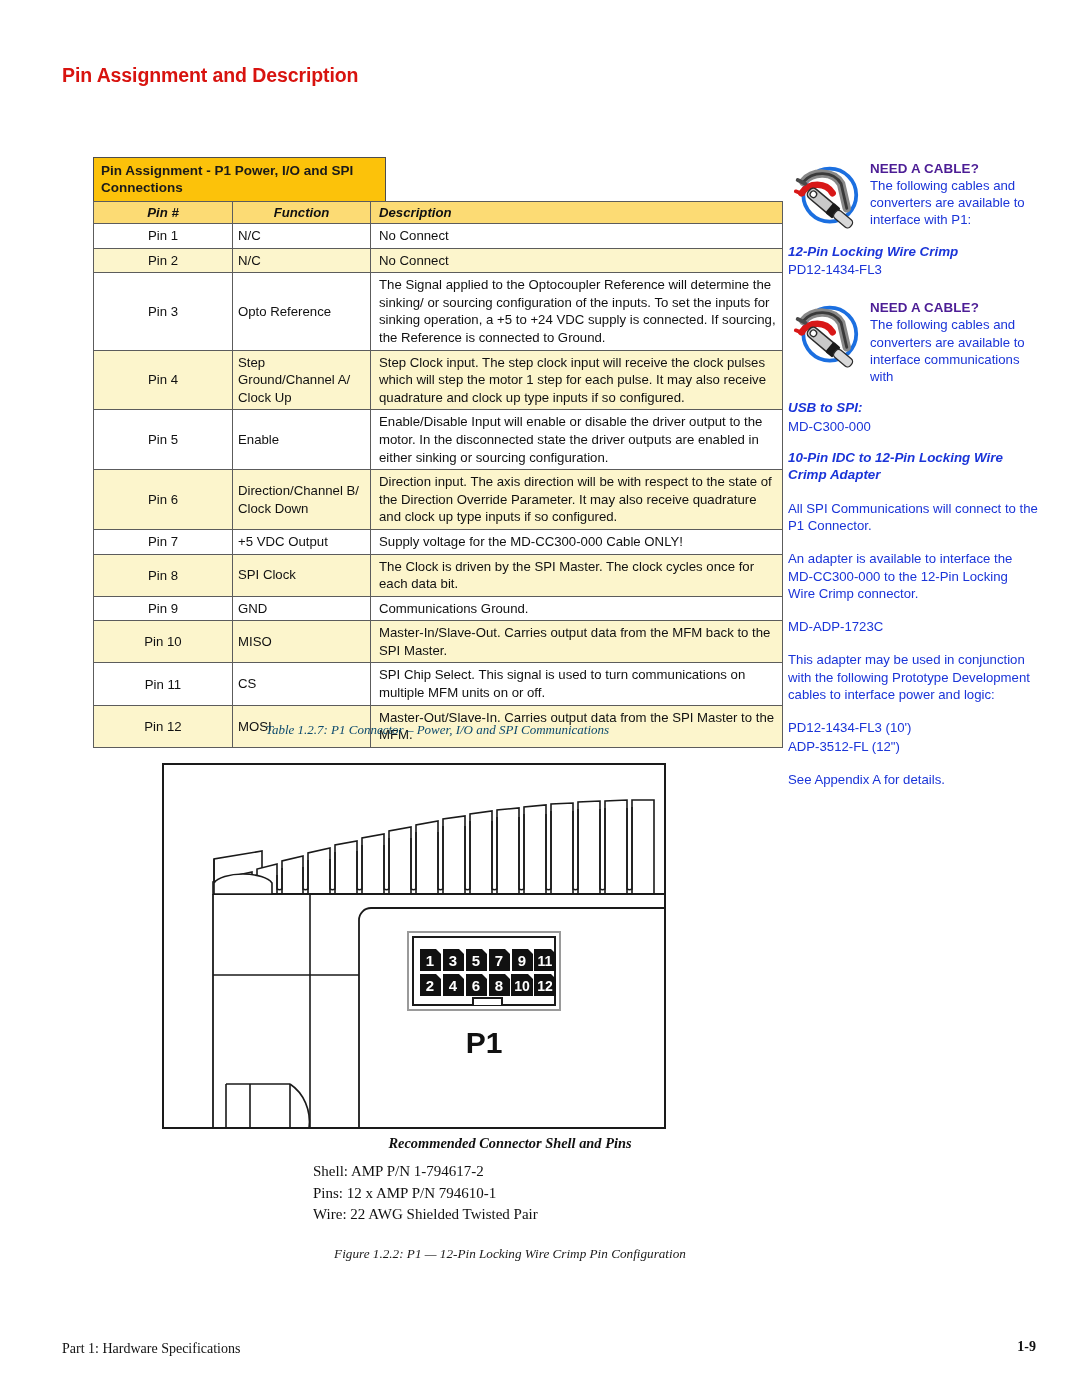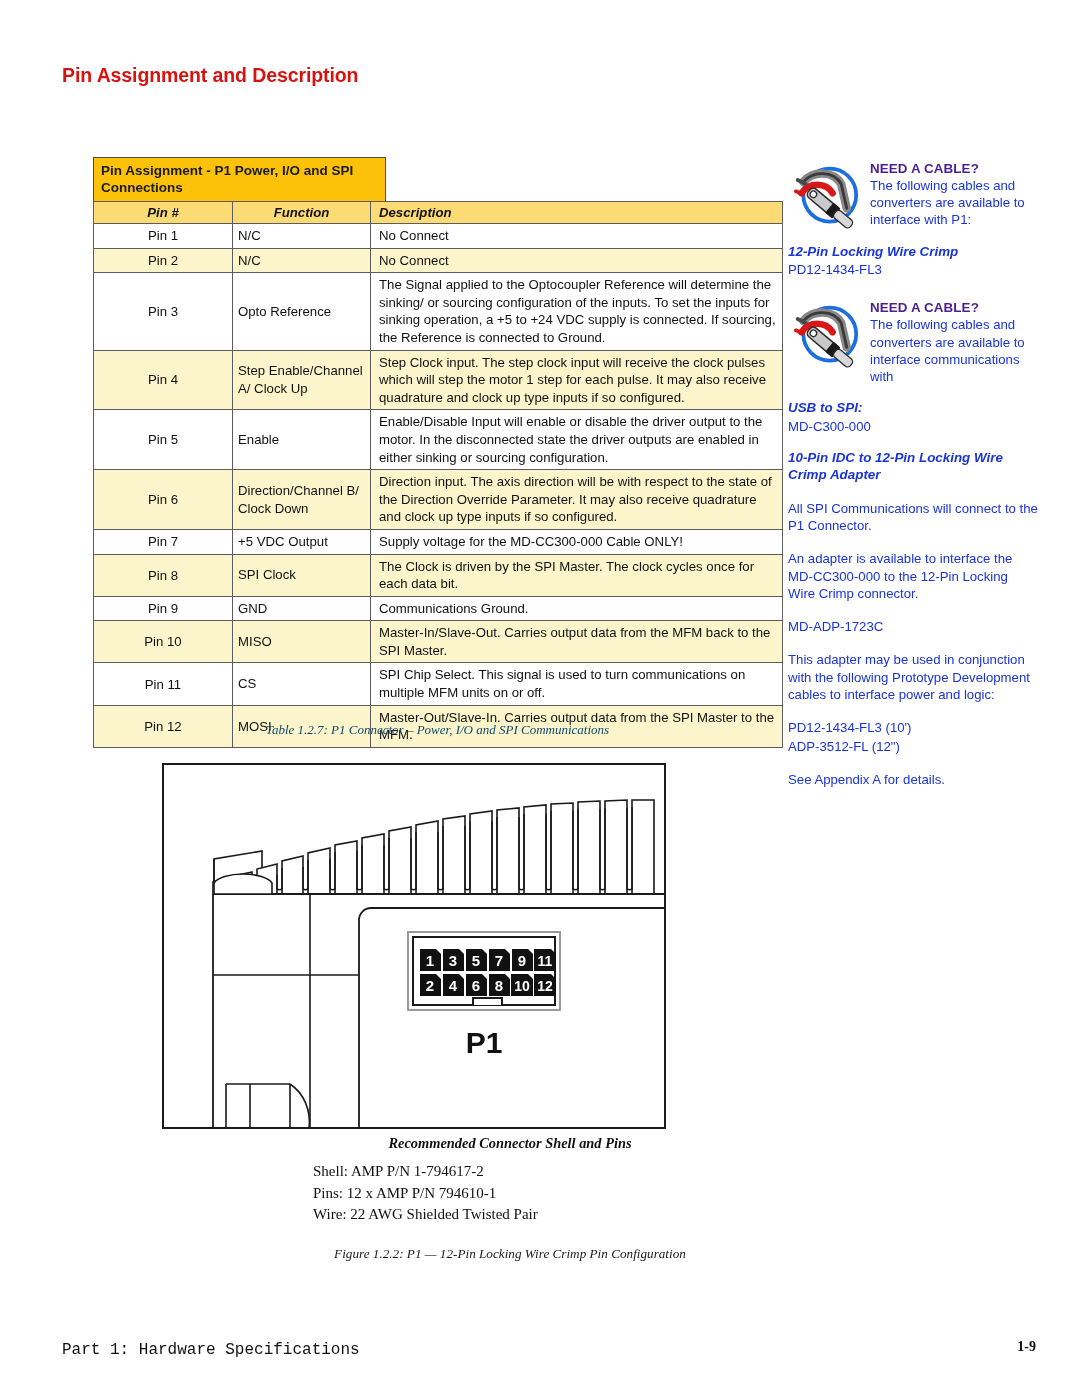--- a/index.html
+++ b/index.html
@@ -173,22 +173,22 @@
     font-family: "Liberation Serif", serif;
     font-style: italic;
     font-size: 13.2px;
     color: #1a1a1a;
   }
 
   
   .footer-left {
     position: absolute;
     left: 62px; top: 1332px;
-    font-family: Liberation Mono, monospace;
-    font-size: 16px;
+    font-family: Liberation Serif, serif;
+    font-size: 14px;
     color: #111;
   }
   .footer-right {
     position: absolute;
     right: 44px; top: 1330px;
     font-family: "Liberation Serif", serif;
     font-weight: bold;
     font-size: 14px;
     color: #111;
   }
@@ -226,21 +226,21 @@
             <td class="c-func">N/C</td>
             <td class="c-desc">No Connect</td>
           </tr>
         <tr class="odd">
             <td class="c-pin">Pin 3</td>
             <td class="c-func">Opto Reference</td>
             <td class="c-desc">The Signal applied to the Optocoupler Reference will determine the sinking/ or sourcing configuration of the inputs. To set the inputs for sinking operation, a +5 to +24 VDC supply is connected. If sourcing, the Reference is connected to Ground.</td>
           </tr>
         <tr class="even">
             <td class="c-pin">Pin 4</td>
-            <td class="c-func">Step Enable/Channel A/ Clock Up</td>
+            <td class="c-func">Step Ground/Channel A/ Clock Up</td>
             <td class="c-desc">Step Clock input. The step clock input will receive the clock pulses which will step the motor 1 step for each pulse. It may also receive quadrature and clock up type inputs if so configured.</td>
           </tr>
         <tr class="odd">
             <td class="c-pin">Pin 5</td>
             <td class="c-func">Enable</td>
             <td class="c-desc">Enable/Disable Input will enable or disable the driver output to the motor. In the disconnected state the driver outputs are enabled in either sinking or sourcing configuration.</td>
           </tr>
         <tr class="even">
             <td class="c-pin">Pin 6</td>
             <td class="c-func">Direction/Channel B/ Clock Down</td>

